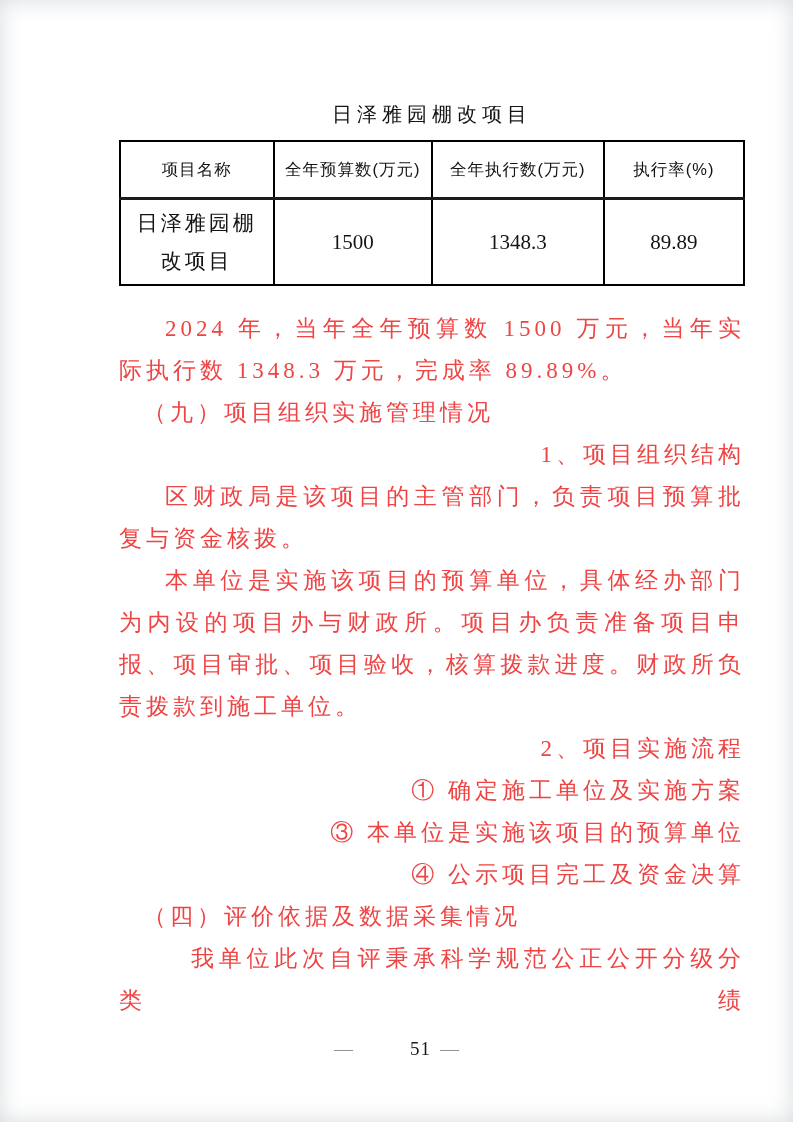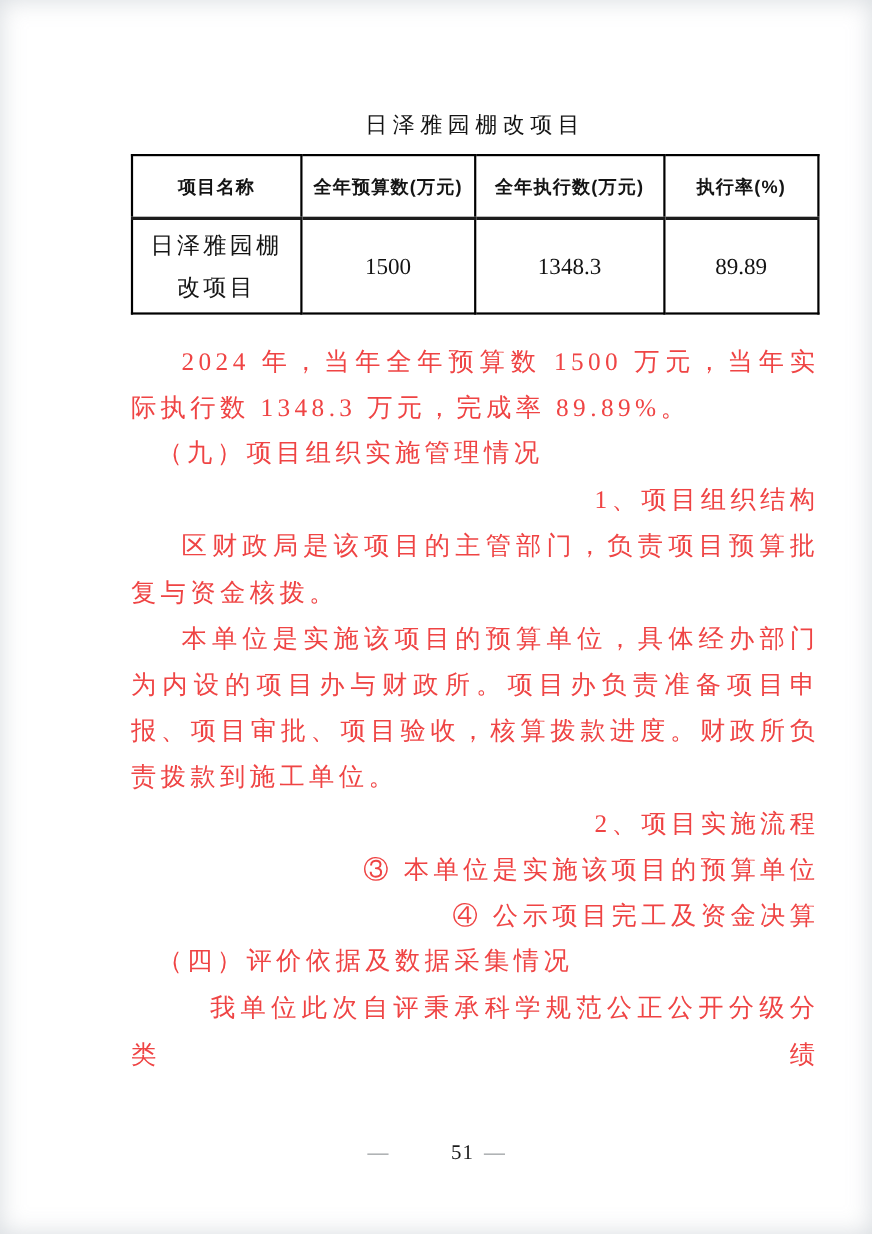--- a/index.html
+++ b/index.html
@@ -27,21 +27,21 @@
   }
   table.project-table{
     width:100%;
     border-collapse:collapse;
     table-layout:fixed;
     border:2.5px solid #000;
   }
   table.project-table th{
     height:55px;
     font-family:"Liberation Sans","DejaVu Sans",sans-serif;
-    font-size:16.5px;font-weight:bold;
+    font-size:16.5px;font-weight:normal;
     letter-spacing:1px;
     vertical-align:middle;
     border:2px solid #000;
     border-bottom:3.5px solid #1c1c1c;
     padding:0 2px;
   }
   table.project-table td{
     height:84px;
     font-family:"Liberation Serif","DejaVu Serif",serif;
     font-size:21px;
@@ -60,21 +60,21 @@
   }
   .text-block{
     margin-top:22px;
     font-family:"Liberation Serif","DejaVu Serif",serif;
     font-size:23px;
     line-height:42px;
     color:#ef4444;
   }
   .text-block p{margin:0;letter-spacing:4px;}
   .p-body{text-align:justify;text-indent:46px;}
-  .p-section{text-align:left;text-indent:24px;font-family:Liberation Mono, monospace;}
+  .p-section{text-align:left;text-indent:24px;}
   .p-sub{text-align:right;text-indent:58px;}
   .p-open{text-indent:72px;text-align:justify;text-align-last:justify;}
   .page-footer{
     position:absolute;
     left:0;top:1036px;width:100%;
     text-align:center;
     font-family:"Liberation Serif","DejaVu Serif",serif;
     font-size:19px;
     line-height:26px;
   }
@@ -108,20 +108,21 @@
       </tbody>
     </table>
 
     <div class="text-block">
       <p class="p-body">2024 年，当年全年预算数 1500 万元，当年实际执行数 1348.3 万元，完成率 89.89%。</p>
       <p class="p-section">（九）项目组织实施管理情况</p>
       <p class="p-sub">1、项目组织结构</p>
       <p class="p-body">区财政局是该项目的主管部门，负责项目预算批复与资金核拨。</p>
       <p class="p-body">本单位是实施该项目的预算单位，具体经办部门为内设的项目办与财政所。项目办负责准备项目申报、项目审批、项目验收，核算拨款进度。财政所负责拨款到施工单位。</p>
       <p class="p-sub">2、项目实施流程</p>
+      <p class="p-sub">① 确定施工单位及实施方案</p>
       <p class="p-sub">③ 本单位是实施该项目的预算单位</p>
       <p class="p-sub">④ 公示项目完工及资金决算</p>
       <p class="p-section">（四）评价依据及数据采集情况</p>
       <p class="p-body p-open">我单位此次自评秉承科学规范公正公开分级分类绩</p>
     </div>
   </div>
 
   <div class="page-footer">
     <span class="dash">—</span><span class="num">51</span><span class="dash">—</span>
   </div>

